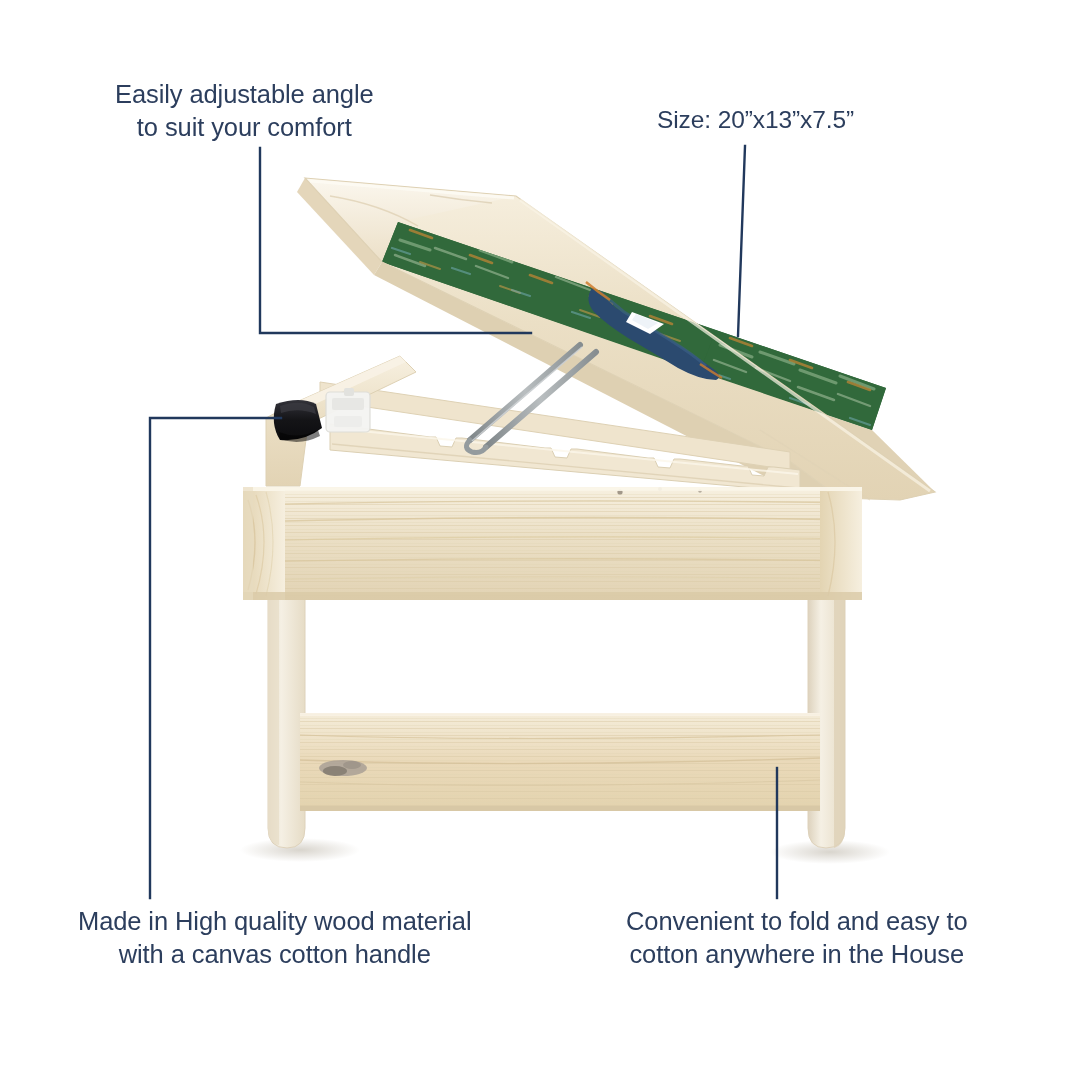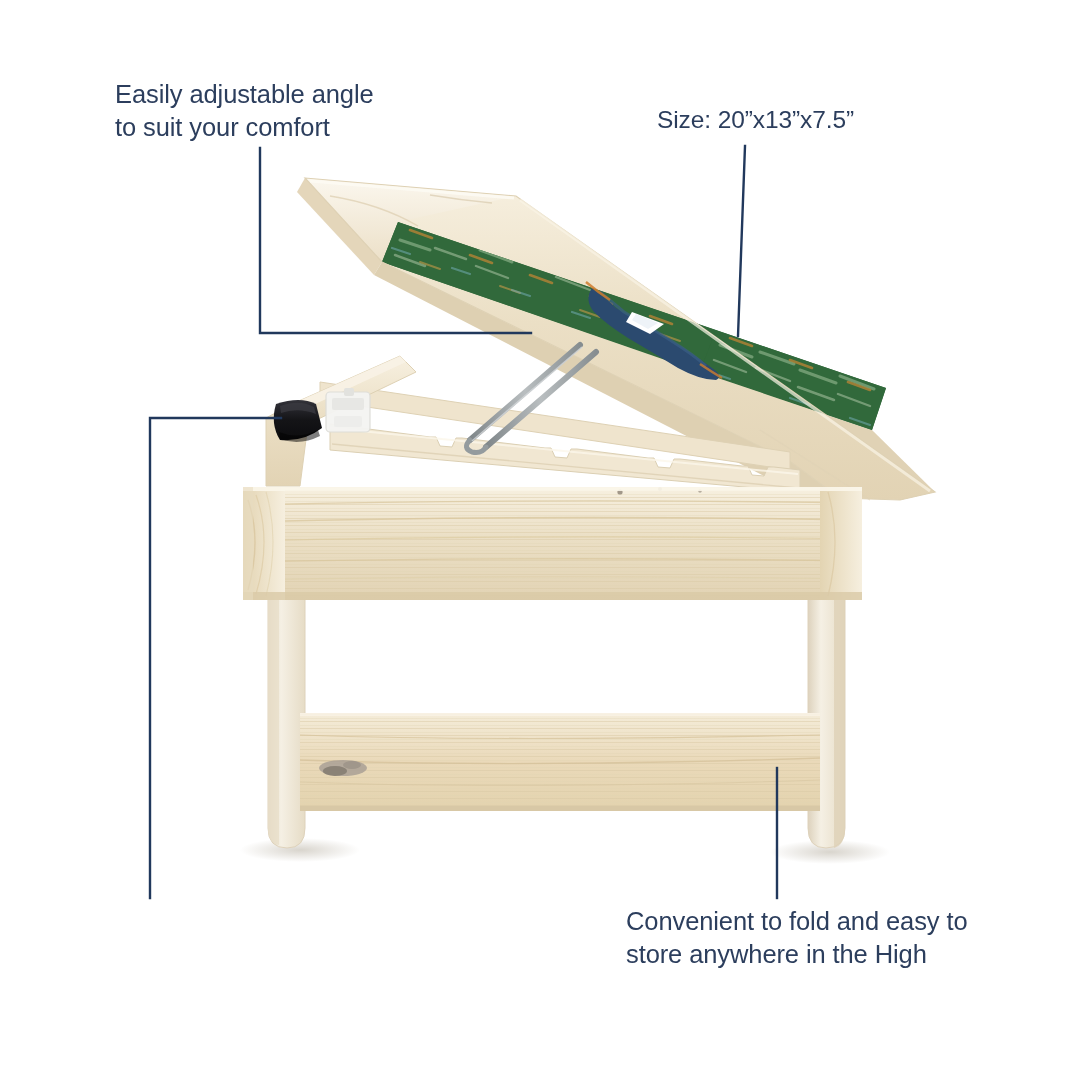--- a/index.html
+++ b/index.html
@@ -3,21 +3,21 @@
 <meta charset="utf-8">
 <style>
   html,body{margin:0;padding:0;}
   body{
     width:1080px;height:1080px;
     background:#ffffff;
     font-family:"Liberation Sans", sans-serif;
     overflow:hidden;
     position:relative;
   }
-  #stage{position:absolute;inset:0;width:1080px;height:812px;}
+  #stage{position:absolute;inset:0;width:1080px;height:812px;text-align:center;}
 
   .callout{
     position:absolute;
     color:#2c3e5d;
     font-size:25.5px;
     line-height:1.30;
     letter-spacing:-0.1px;
     white-space:pre-line;
     font-weight:400;
   }
@@ -268,17 +268,19 @@
       <polyline points="281,418 150,418 150,898"></polyline>
       <line x1="777" y1="768" x2="777" y2="898"></line>
     </g>
   </svg>
 
   <div class="callout" id="callout-angle">Easily adjustable angle
 to suit your comfort</div>
 
   <div class="callout" id="callout-size">Size: 20”x13”x7.5”</div>
 
+  <div class="callout" id="callout-material">Made in High quality wood material
+with a canvas cotton handle</div>
 
   <div class="callout" id="callout-fold">Convenient to fold and easy to
-store anywhere in the High</div>
+cotton anywhere in the House</div>
 
 </div>
 
 </body></html>

